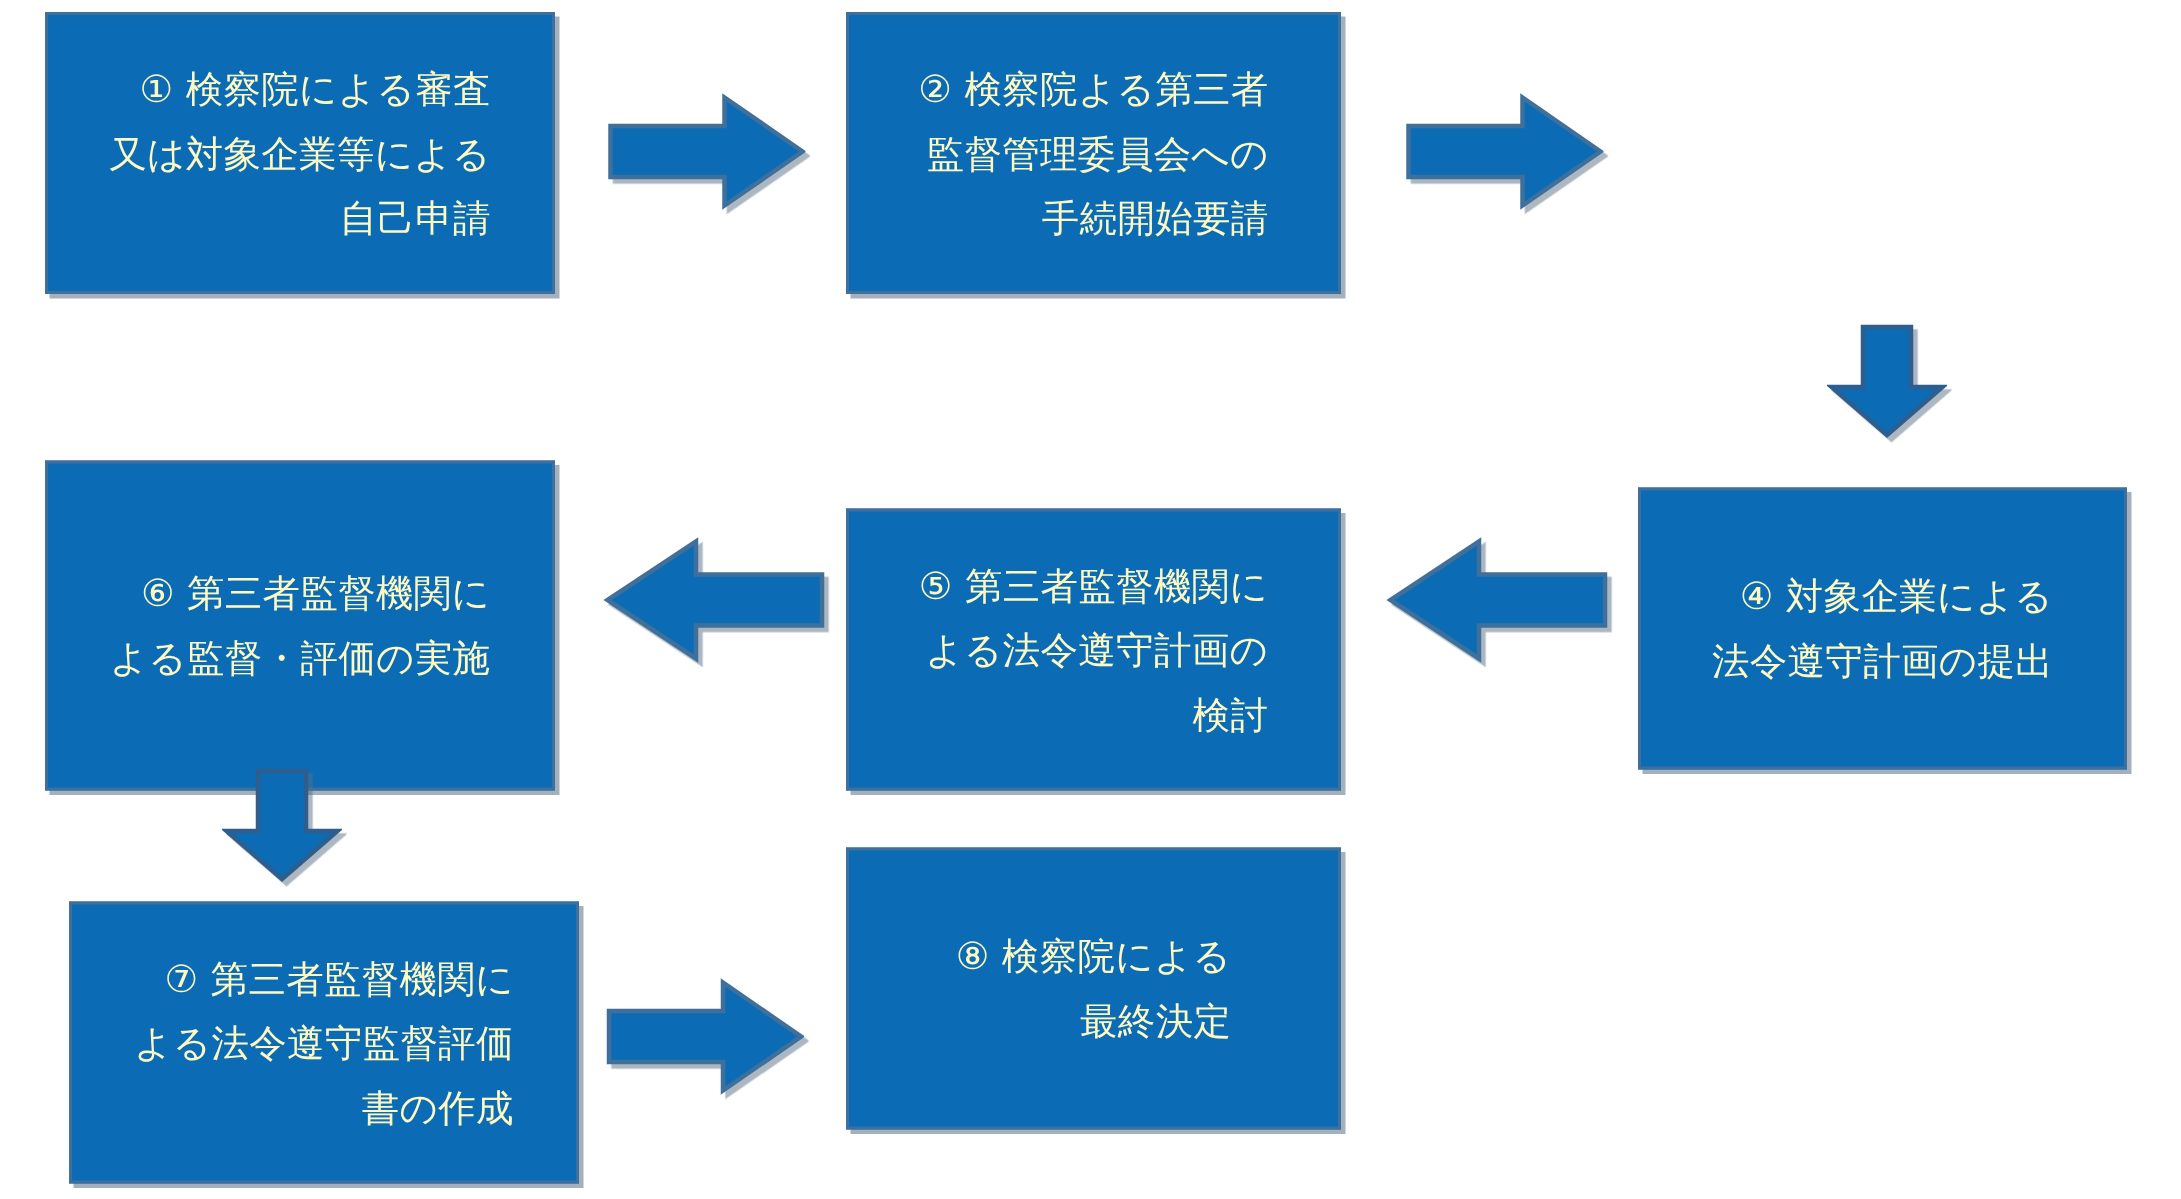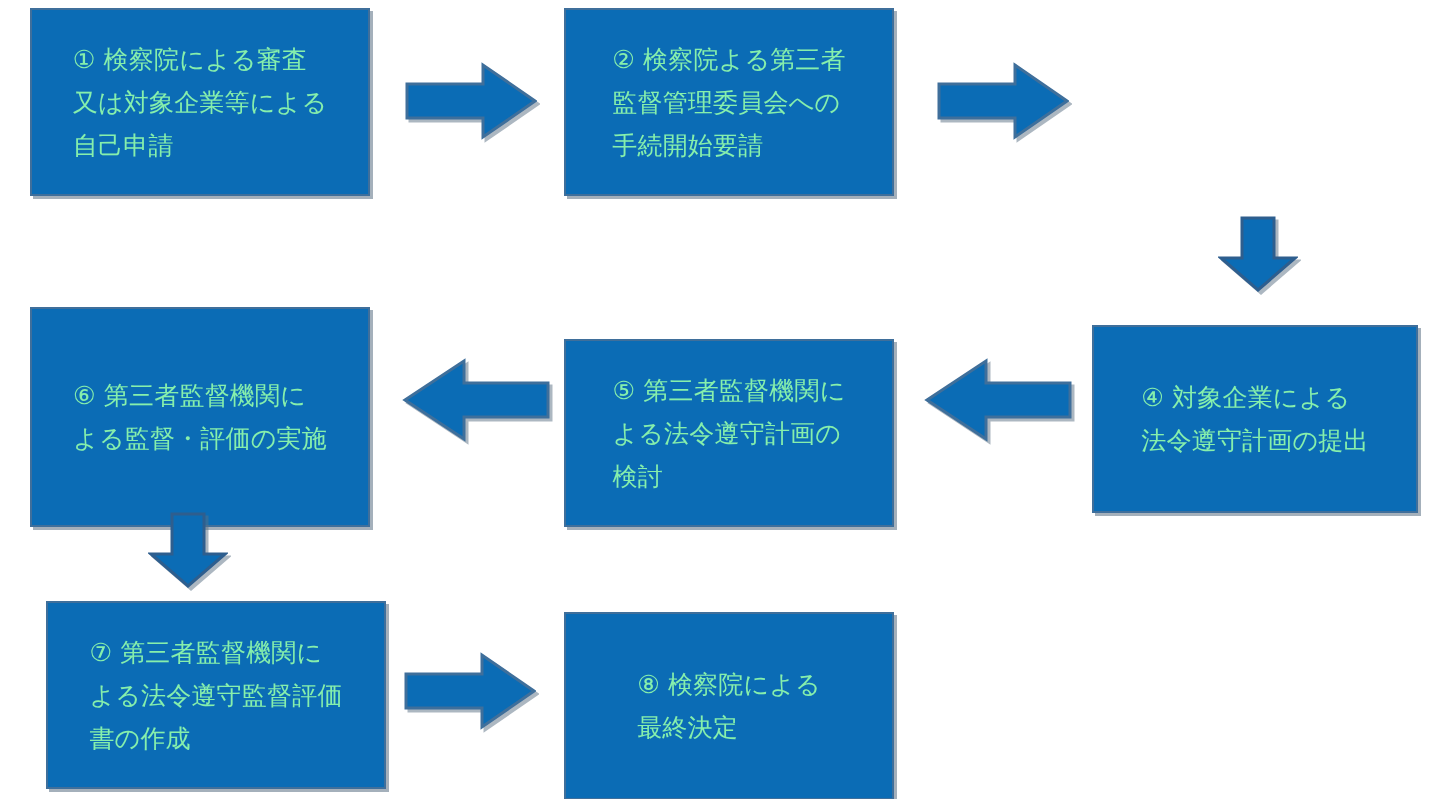--- a/index.html
+++ b/index.html
@@ -26,38 +26,38 @@
     box-sizing: border-box;
     background: #0b6cb5;
     border: 2px solid #3f6f9b;
     box-shadow: 3px 3px 0 0 rgba(90, 112, 132, 0.55);
     display: flex;
     align-items: center;
     justify-content: center;
     padding: 4px 10px;
   }
   .node-text {
-    color: #86efac;
+    color: #fef9c3;
     font-size: 25px;
     line-height: 1.72;
-    text-align: left;
+    text-align: right;
     letter-spacing: 0.2px;
     white-space: pre-line;
     font-family: "DejaVu Sans", "Liberation Sans", sans-serif;
   }
 
   
   .n1 { left: 30px;   top: 8px;   width: 340px; height: 188px; }
   .n2 { left: 564px;  top: 8px;   width: 330px; height: 188px; }
   .n3 { left: 1092px; top: 8px;   width: 326px; height: 188px; }
   .n4 { left: 1092px; top: 307px; width: 326px; height: 188px; margin-top: 18px; }
   .n5 { left: 564px;  top: 307px; width: 330px; height: 188px; margin-top: 32px; }
   .n6 { left: 30px;   top: 307px; width: 340px; height: 220px; }
   .n7 { left: 46px;   top: 601px; width: 340px; height: 188px; }
-  .n8 { left: 564px;  top: 612px; width: 330px; height: 188px; }
+  .n8 { left: 564px;  top: 565px; width: 330px; height: 188px; }
 
   
   .arrow {
     position: absolute;
     filter: drop-shadow(3px 3px 0 rgba(90, 112, 132, 0.5));
   }
   .arrow svg { display: block; }
 
   .a1 { left: 405px;  top: 62px;  width: 132px; height: 78px; }
   .a2 { left: 937px;  top: 62px;  width: 132px; height: 78px; }

